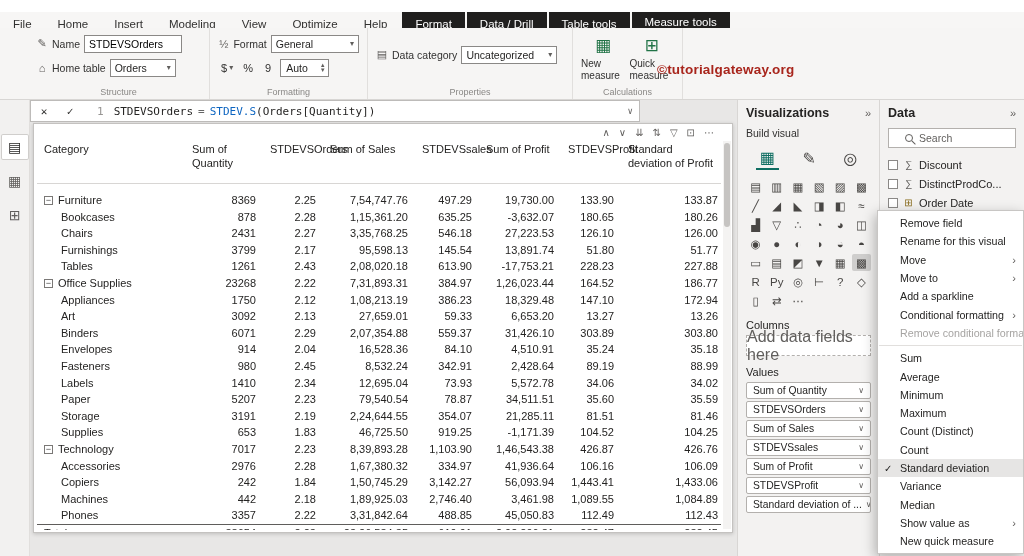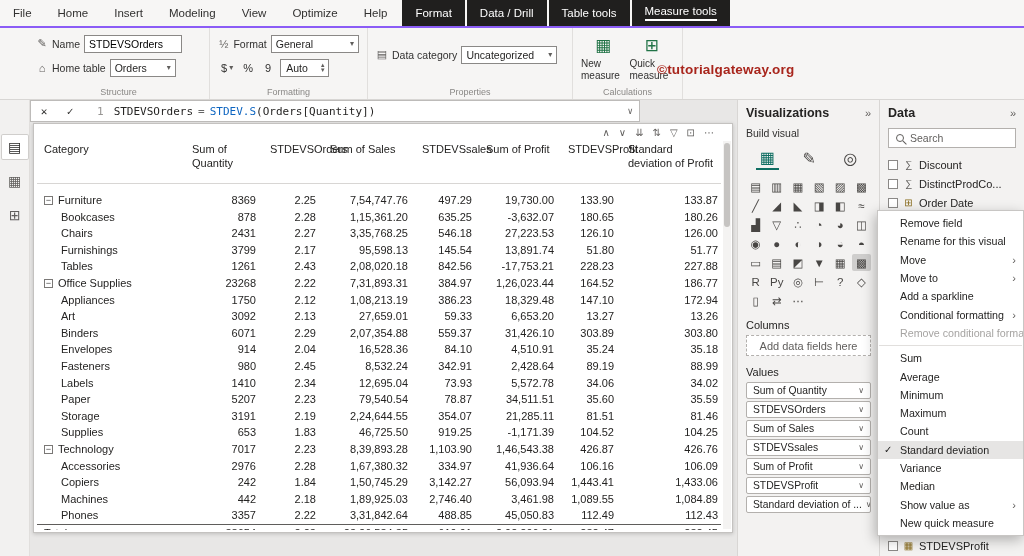--- a/index.html
+++ b/index.html
@@ -1,22 +1,22 @@
 <!DOCTYPE html>
 <html><head>
 <meta charset="utf-8">
 <style>
   *{margin:0;padding:0;box-sizing:border-box}
   html,body{width:1024px;height:556px;overflow:hidden;background:#fff;
     font-family:"Liberation Sans",sans-serif;color:#252423;font-size:11px}
   #stage{position:relative;width:1024px;height:556px;overflow:hidden}
 
   
-  #tabbar{position:absolute;left:0;top:0;width:1024px;height:28px;background:#f7f6f5;
-    display:flex;align-items:stretch;border-bottom:2px solid #8b5cf6}
+  #tabbar{position:absolute;left:0;top:12px;width:1024px;height:28px;background:#f7f6f5;
+    display:flex;align-items:stretch;border-bottom:5px solid #8b5cf6}
   .tab{padding:0 13px;display:flex;align-items:center;font-size:11.5px;color:#323130;cursor:default}
   .tab.contextual{background:#201f1e;color:#fff;margin-left:2px}
   .tab.contextual:first-of-type{margin-left:10px}
   .tab.active span{border-bottom:2px solid #fff;padding-bottom:2px}
 
   
   #ribbon{position:absolute;left:0;top:28px;width:1024px;height:72px;background:#f6f5f4;
     border-bottom:1px solid #d8d6d4;display:flex;padding-left:28px}
   .rgroup{position:relative;border-right:1px solid #e1dfdd;padding:5px 8px 14px 8px;flex:none}
   .rgroup-label{position:absolute;bottom:2px;left:0;right:0;text-align:center;font-size:9px;color:#8a8886}
@@ -84,27 +84,27 @@
   .collapse{font-size:11px;color:#605e5c;font-weight:normal}
   .sublab{font-size:10.5px;color:#323130;margin-top:7px}
   #mode-tabs{display:flex;justify-content:space-around;align-items:center;margin-top:6px;height:26px}
   .mode-ic{font-size:16px;color:#484644;padding:1px 4px}
   .mode-ic.active{color:#0f6e62;border-bottom:2px solid #0f6e62}
   #viz-gallery{display:grid;grid-template-columns:repeat(6,1fr);gap:2px;margin-top:7px}
   .vic{height:17px;display:flex;align-items:center;justify-content:center;font-size:11.5px;color:#484644}
   .vic.sel{background:#cfcecd;border-radius:2px}
   .well-label{font-size:11px;color:#252423;margin:10px 0 4px}
   .well-empty{border:1px dashed #b3b0ad;background:#fff;height:21px;display:flex;align-items:center;
-    justify-content:center;color:#605e5c;font-size:11px}
+    justify-content:center;color:#605e5c;font-size:16px}
   .pill{height:17px;background:#fff;border:1px solid #b3b0ad;border-radius:2px;display:flex;
     align-items:center;justify-content:space-between;padding:0 6px;margin-bottom:2px;font-size:10.3px;white-space:nowrap;overflow:hidden}
   .pill .pc{color:#605e5c;font-size:8px;margin-left:4px}
 
   .search{height:20px;background:#fff;border:1px solid #b3b0ad;display:flex;align-items:center;
-    gap:6px;padding:0 7px;color:#605e5c;margin-top:8px;font-size:10.5px}
+    gap:6px;padding:0 16px;color:#605e5c;margin-top:8px;font-size:10.5px}
   .mag{width:8px;height:8px;border:1.4px solid #605e5c;border-radius:50%;position:relative;flex:none}
   .mag::after{content:"";position:absolute;width:5px;height:1.4px;background:#605e5c;
     transform:rotate(45deg);right:-4px;bottom:-2px}
   #data-fields{margin-top:7px}
   .field-row{display:flex;align-items:center;gap:5px;height:19px;font-size:11px;color:#252423;white-space:nowrap;overflow:hidden}
   .cb{width:10px;height:10px;border:1px solid #8a8886;background:#fff;flex:none}
   .ficon{font-size:10px;color:#8a6d1f;width:11px;text-align:center;flex:none}
   .ficon.sigma{color:#605e5c}
   #bottom-field{position:absolute;left:8px;right:8px;bottom:1px}
 
@@ -311,21 +311,21 @@
               <div class="c num">145.54</div>
               <div class="c num">13,891.74</div>
               <div class="c num">51.80</div>
               <div class="c num">51.77</div>
             </div>
             <div class="trow item">
               <div class="c cat"><span>Tables</span></div>
               <div class="c num">1261</div>
               <div class="c num">2.43</div>
               <div class="c num">2,08,020.18</div>
-              <div class="c num">842.56</div>
+              <div class="c num">613.90</div>
               <div class="c num">-17,753.21</div>
               <div class="c num">228.23</div>
               <div class="c num">227.88</div>
             </div>
             <div class="trow group">
               <div class="c cat"><span class="xbox">−</span><span>Office Supplies</span></div>
               <div class="c num">23268</div>
               <div class="c num">2.22</div>
               <div class="c num">7,31,893.31</div>
               <div class="c num">384.97</div>
@@ -645,20 +645,23 @@
       <div class="mi">
         <span>Average</span>
       </div>
       <div class="mi">
         <span>Minimum</span>
       </div>
       <div class="mi">
         <span>Maximum</span>
       </div>
       <div class="mi">
+        <span>Count (Distinct)</span>
+      </div>
+      <div class="mi">
         <span>Count</span>
       </div>
       <div class="mi hl">
         <span class="chk">✓</span>
         <span>Standard deviation</span>
       </div>
       <div class="mi">
         <span>Variance</span>
       </div>
       <div class="mi">

